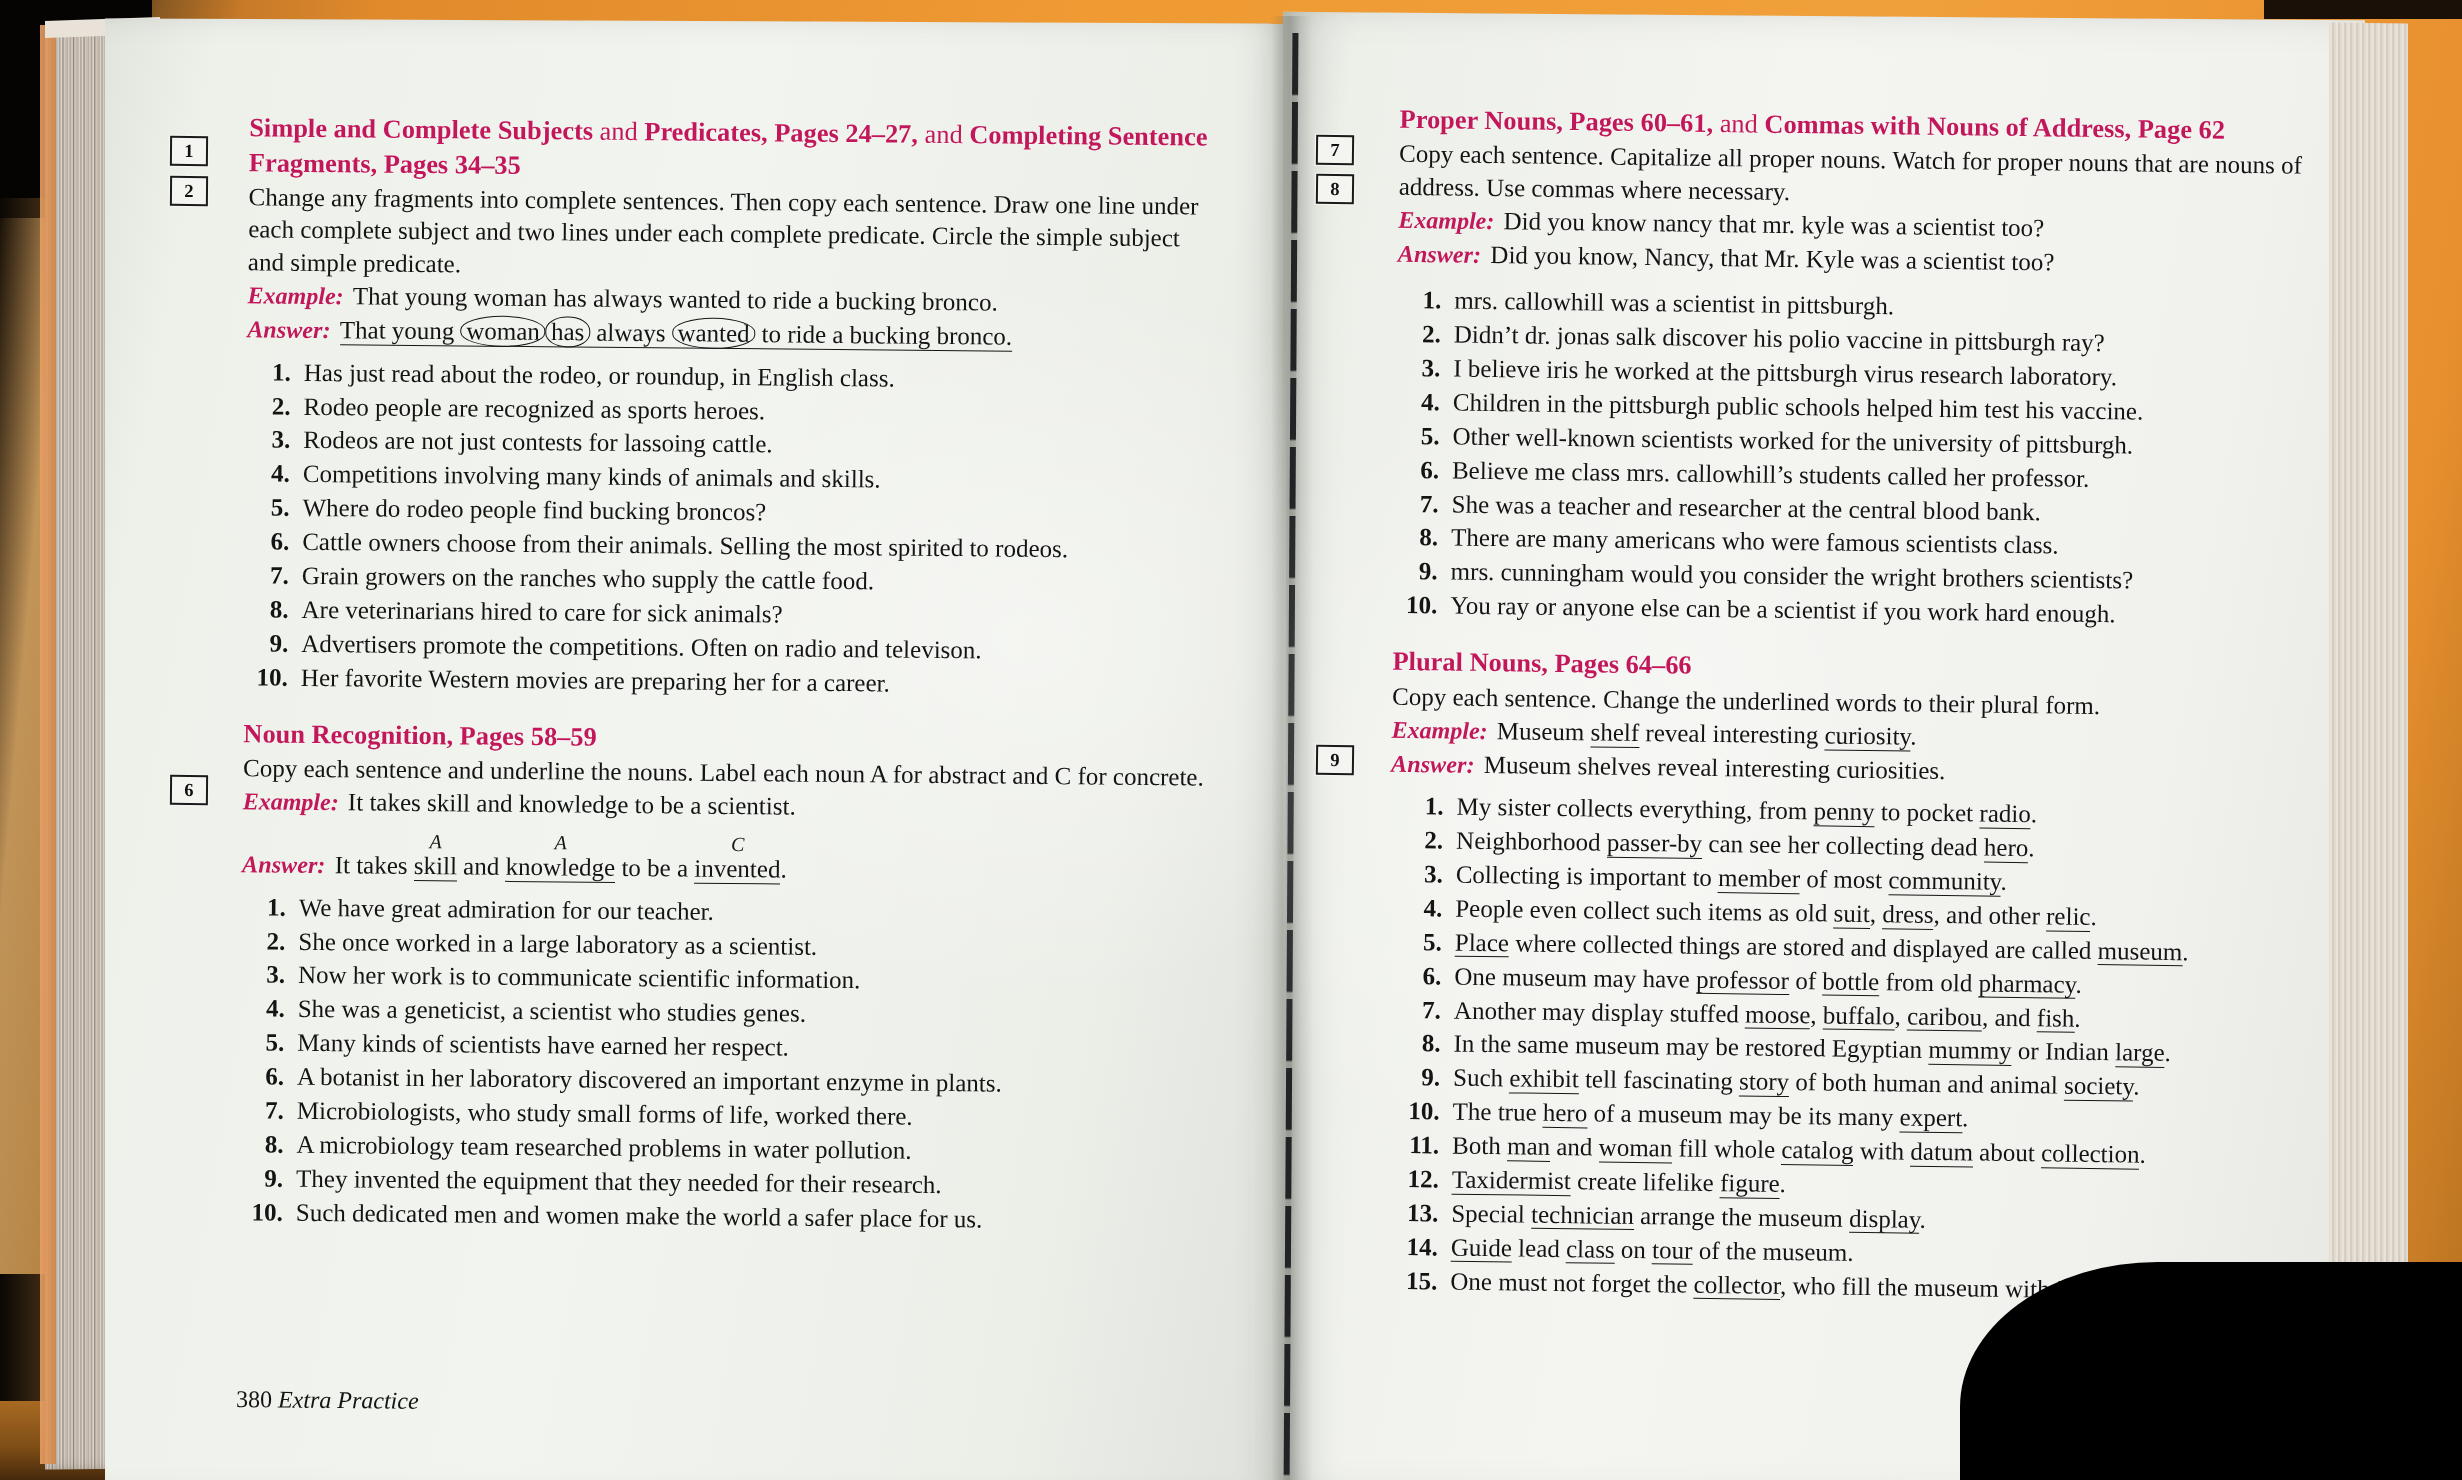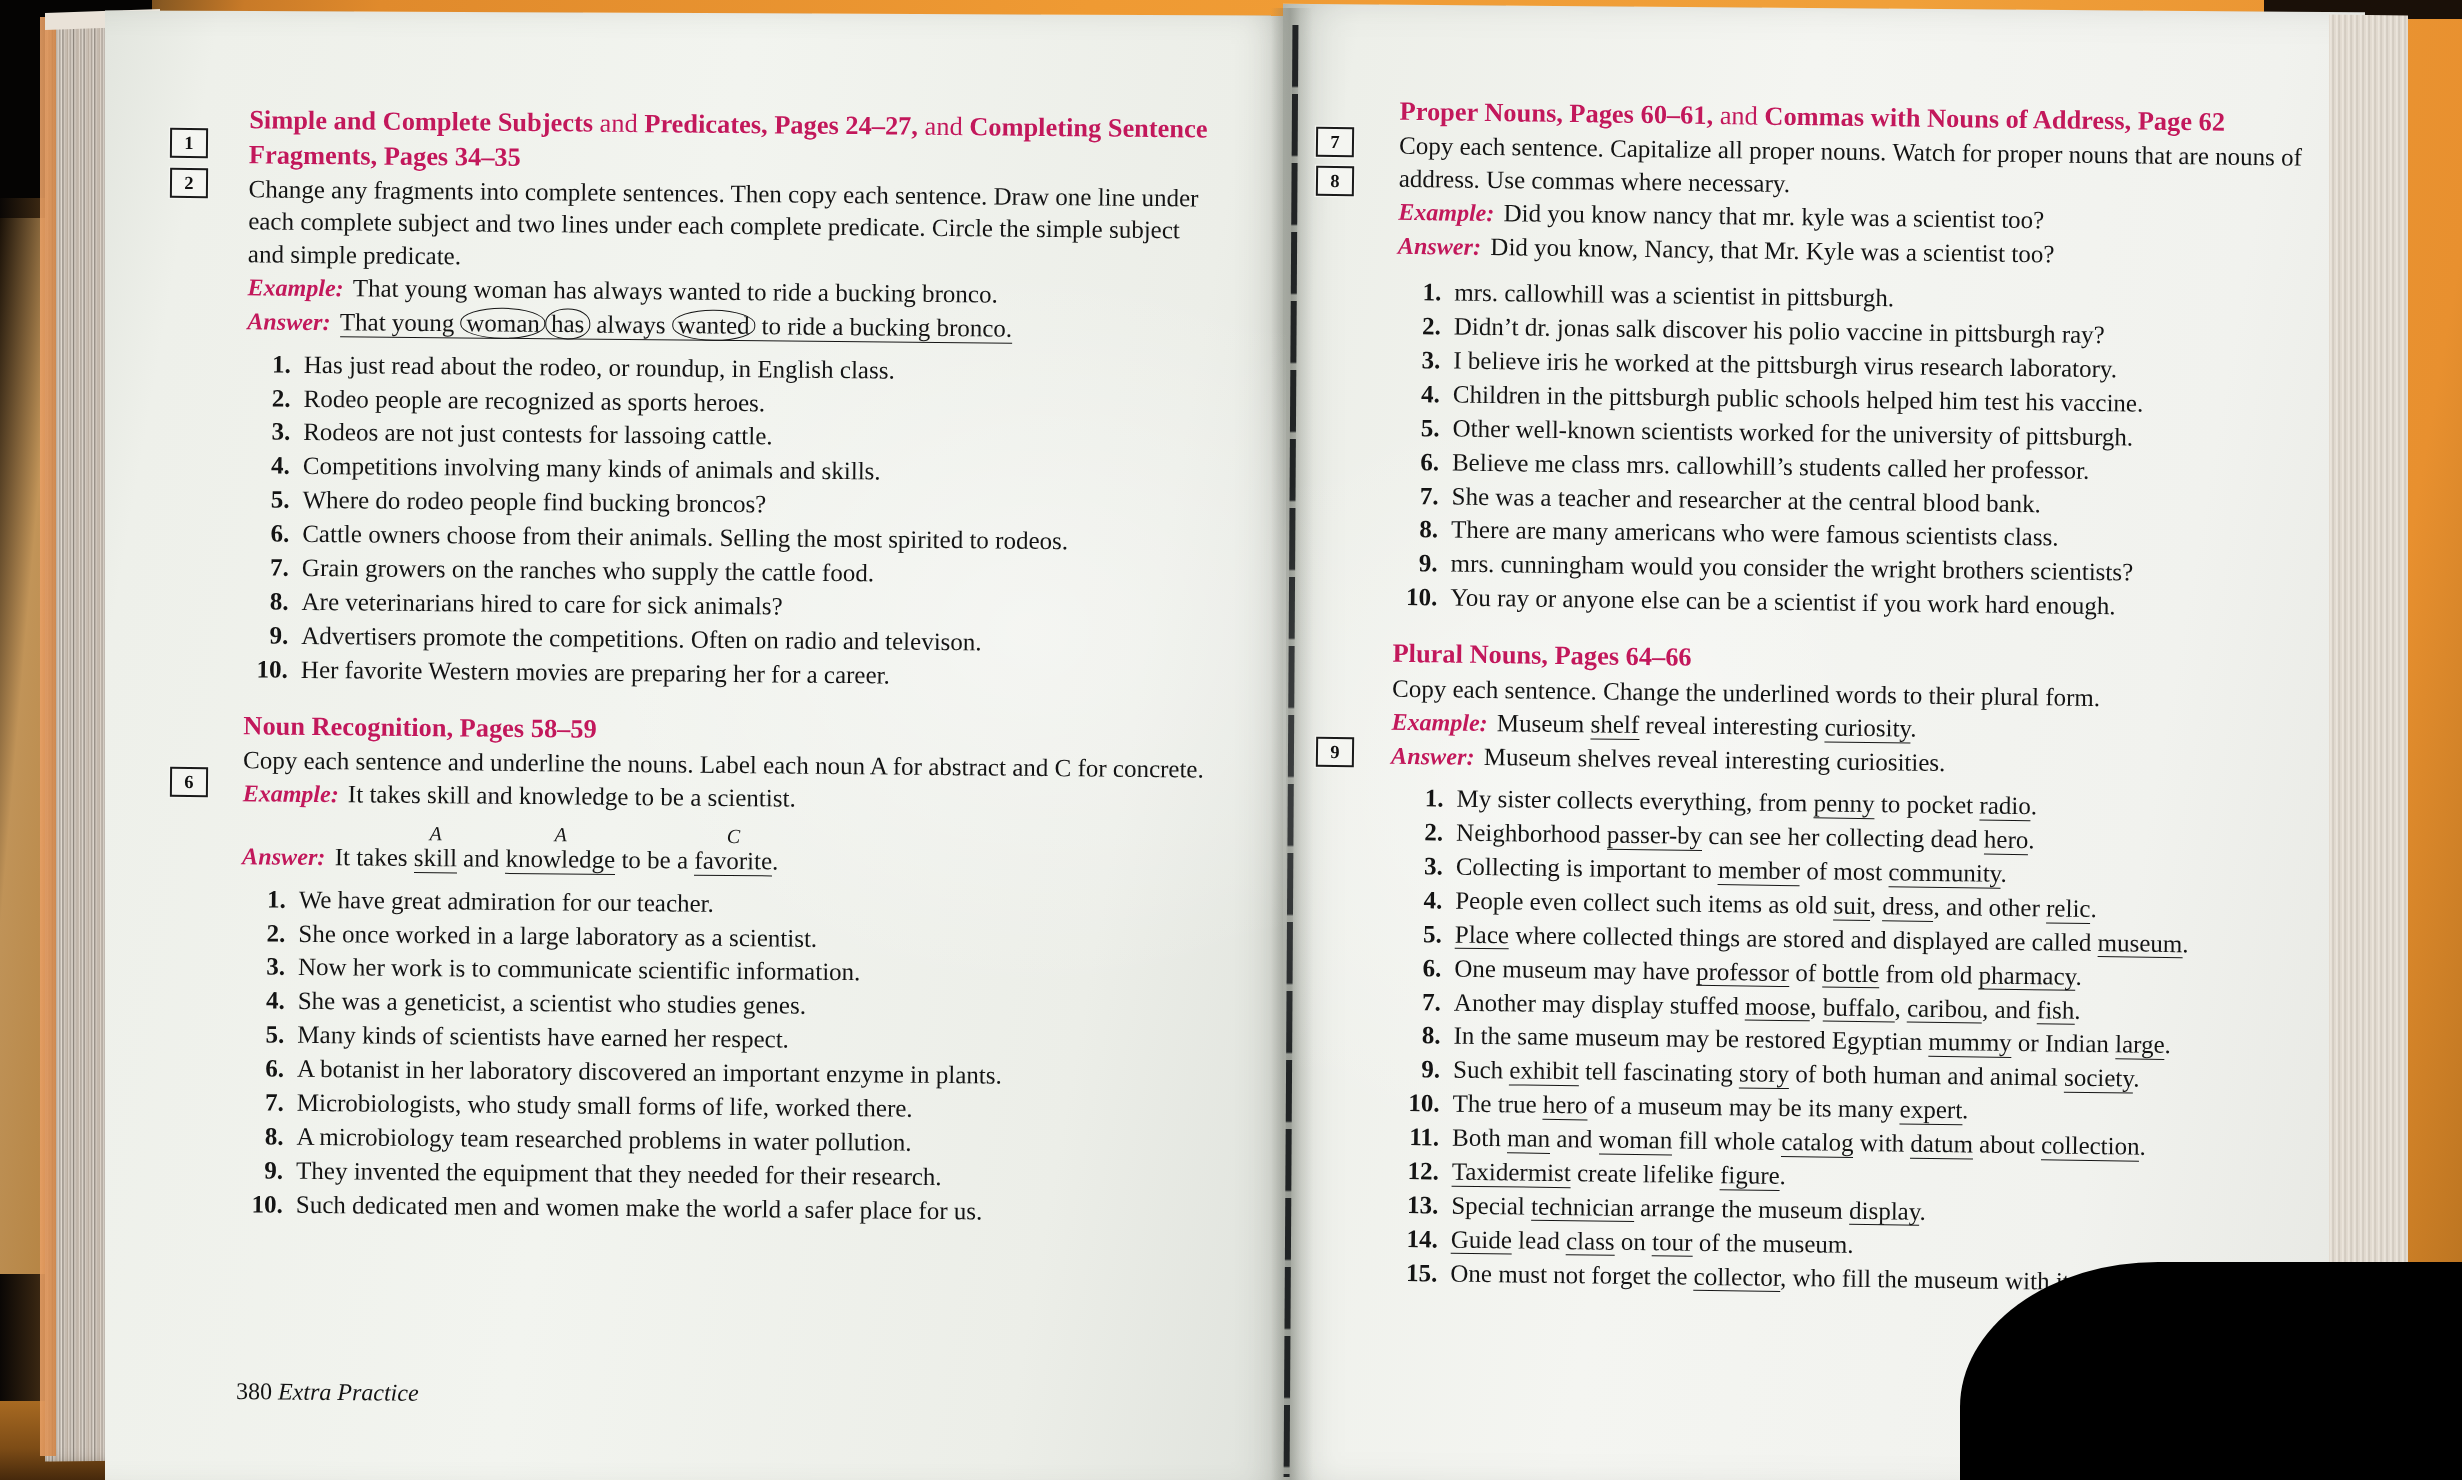--- a/index.html
+++ b/index.html
@@ -15,21 +15,21 @@
   #desk-wood-l{position:absolute;left:0;top:218px;width:115px;height:1056px;
       background:linear-gradient(95deg,#1b1208 0%,#a7seventy 1%,#cf9a52 40%,#b07a33 100%);
       background:linear-gradient(95deg,#1b1208 0%,#c99a5c 30%,#b07a33 100%);opacity:.95;}
   #desk-bottom{position:absolute;left:0;bottom:0;width:2462px;height:79px;
       background:linear-gradient(180deg,#a86a22 0%,#7d4c16 60%,#46290c 100%);}
   #shadow-br{position:absolute;right:0px;bottom:0px;width:502px;height:218px;background:#000;
       border-top-left-radius:198px 145px;}
   #shadow-tr{position:absolute;right:0;top:0;width:198px;height:18.5px;background:#1a1008;}
 
   
-  #book{position:absolute;left:26.4px;top:8px;width:2416px;height:1356px;}
+  #book{position:absolute;left:26.4px;top:16px;width:2416px;height:1356px;}
 
   
   #edges{position:absolute;left:18.5px;top:8px;width:106px;height:1445px;
      background:repeating-linear-gradient(90deg,
         #c9bfb4 0px,#b9ada0 1.3px,#ded5cb 2.6px,#a9a096 4px,#e2dbd2 6px,#8c847b 7.3px,#d5ccc2 8.6px,#bdb3a8 10.6px);
      box-shadow:inset -9.2px 0 14.5px -5.3px rgba(60,45,30,.55);
      transform:skewY(-0.6deg);}
   #edges-top{position:absolute;left:18.5px;top:2.6px;width:115px;height:17px;background:#e9e2d8;transform:skewY(-2deg);}
   #edges-warm{position:absolute;left:13.2px;top:9.2px;width:16px;height:1439px;
      background:linear-gradient(90deg,#e8a066,#cf8447);transform:skewY(-0.6deg);opacity:.9;}
@@ -171,21 +171,21 @@
       </h2>
       <p class="body instr">Copy each sentence and underline the nouns. Label each noun A for abstract and C for concrete.</p>
 
       <div class="exline">
         <span class="exlabel">Example:</span>
         <span>It takes skill and knowledge to be a scientist.</span>
       </div>
 
       <div class="exline" style="margin-top:29px">
         <span class="exlabel ans">Answer:</span>
-        <span>It takes <span class="sup"><span class="mark">A</span><u class="one">skill</u></span> and <span class="sup"><span class="mark">A</span><u class="one">knowledge</u></span> to be a <span class="sup"><span class="mark">C</span><u class="one">favorite</u></span>.</span>
+        <span>It takes <span class="sup"><span class="mark">A</span><u class="one">skill</u></span> and <span class="sup"><span class="mark">A</span><u class="one">knowledge</u></span> to be a <span class="sup"><span class="mark">C</span><u class="one">invented</u></span>.</span>
       </div>
 
       <ol class="items">
         <li>We have great admiration for our teacher.</li>
         <li>She once worked in a large laboratory as a scientist.</li>
         <li>Now her work is to communicate scientific information.</li>
         <li>She was a geneticist, a scientist who studies genes.</li>
         <li>Many kinds of scientists have earned her respect.</li>
         <li>A botanist in her laboratory discovered an important enzyme in plants.</li>
         <li>Microbiologists, who study small forms of life, worked there.</li>

